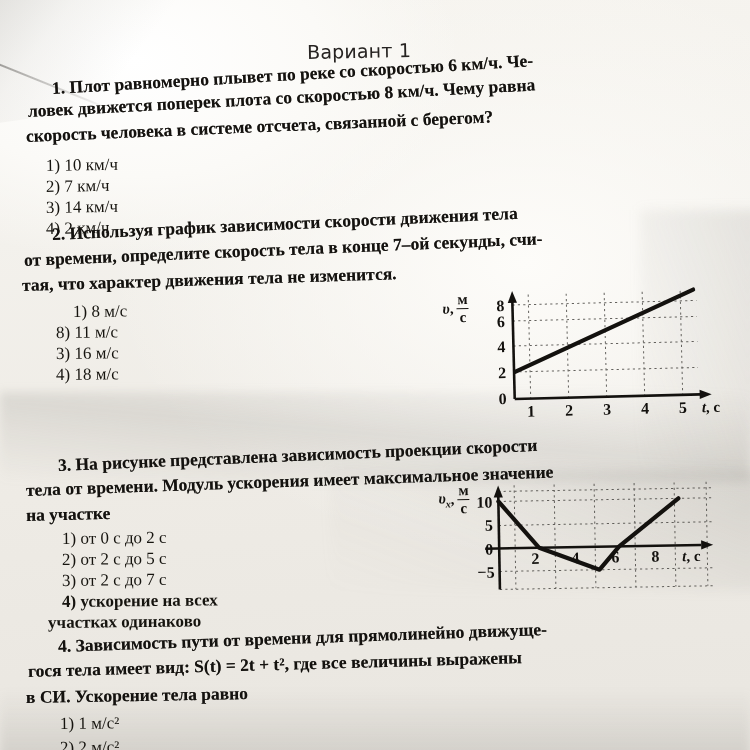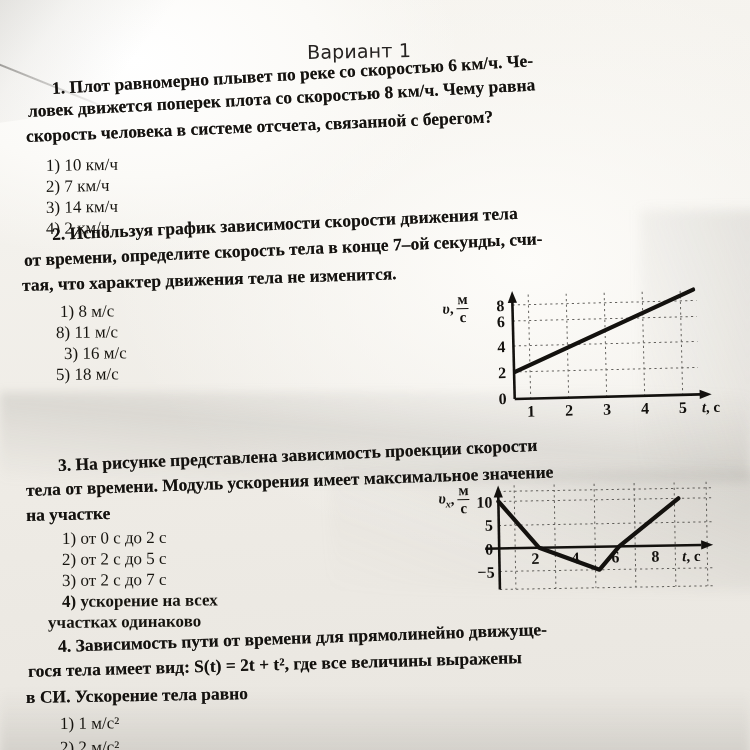--- a/index.html
+++ b/index.html
@@ -98,24 +98,24 @@
 
   <div class="tx opt" style="left:46px;top:156px;transform:rotate(-1.0deg);transform-origin:left center;">1) 10 км/ч</div>
   <div class="tx opt" style="left:46px;top:177px;transform:rotate(-1.0deg);transform-origin:left center;">2) 7 км/ч</div>
   <div class="tx opt" style="left:46px;top:198px;transform:rotate(-1.0deg);transform-origin:left center;">3) 14 км/ч</div>
   <div class="tx opt" style="left:46px;top:219px;transform:rotate(-1.0deg);transform-origin:left center;">4) 2 км/ч</div>
 
   <div class="tx qline" style="left:52px;top:224px;transform:rotate(-2.6deg);transform-origin:left center;">2. Используя  график  зависимости  скорости  движения  тела</div>
   <div class="tx qline" style="left:24px;top:250px;transform:rotate(-2.4deg);transform-origin:left center;">от времени, определите скорость тела в конце 7–ой секунды, счи-</div>
   <div class="tx qline" style="left:22px;top:275px;transform:rotate(-1.8deg);transform-origin:left center;">тая, что характер движения тела не изменится.</div>
 
-  <div class="tx opt" style="left:60px;top:302px;transform:rotate(-0.6deg);transform-origin:left center;">1) 8 м/с</div>
+  <div class="tx opt" style="left:73px;top:302px;transform:rotate(-0.6deg);transform-origin:left center;">1) 8 м/с</div>
   <div class="tx opt" style="left:56px;top:323px;transform:rotate(-0.6deg);transform-origin:left center;">8) 11 м/с</div>
-  <div class="tx opt" style="left:64px;top:344px;transform:rotate(-0.6deg);transform-origin:left center;">3) 16 м/с</div>
-  <div class="tx opt" style="left:56px;top:365px;transform:rotate(-0.6deg);transform-origin:left center;">5) 18 м/с</div>
+  <div class="tx opt" style="left:56px;top:344px;transform:rotate(-0.6deg);transform-origin:left center;">3) 16 м/с</div>
+  <div class="tx opt" style="left:56px;top:365px;transform:rotate(-0.6deg);transform-origin:left center;">4) 18 м/с</div>
 
   <div class="graph" id="graph-q2" style="left:470px;top:288px;transform:rotate(-1.4deg);transform-origin:left top;">
     <div class="axlabel" style="left:-28px;top:4px;">
       <span class="ital" style="font-family:'Liberation Serif',serif;">υ</span>
         <span>,</span>
       <span class="frac">
           <span class="num">м</span>
           <span class="den">с</span>
         </span>
     </div>

